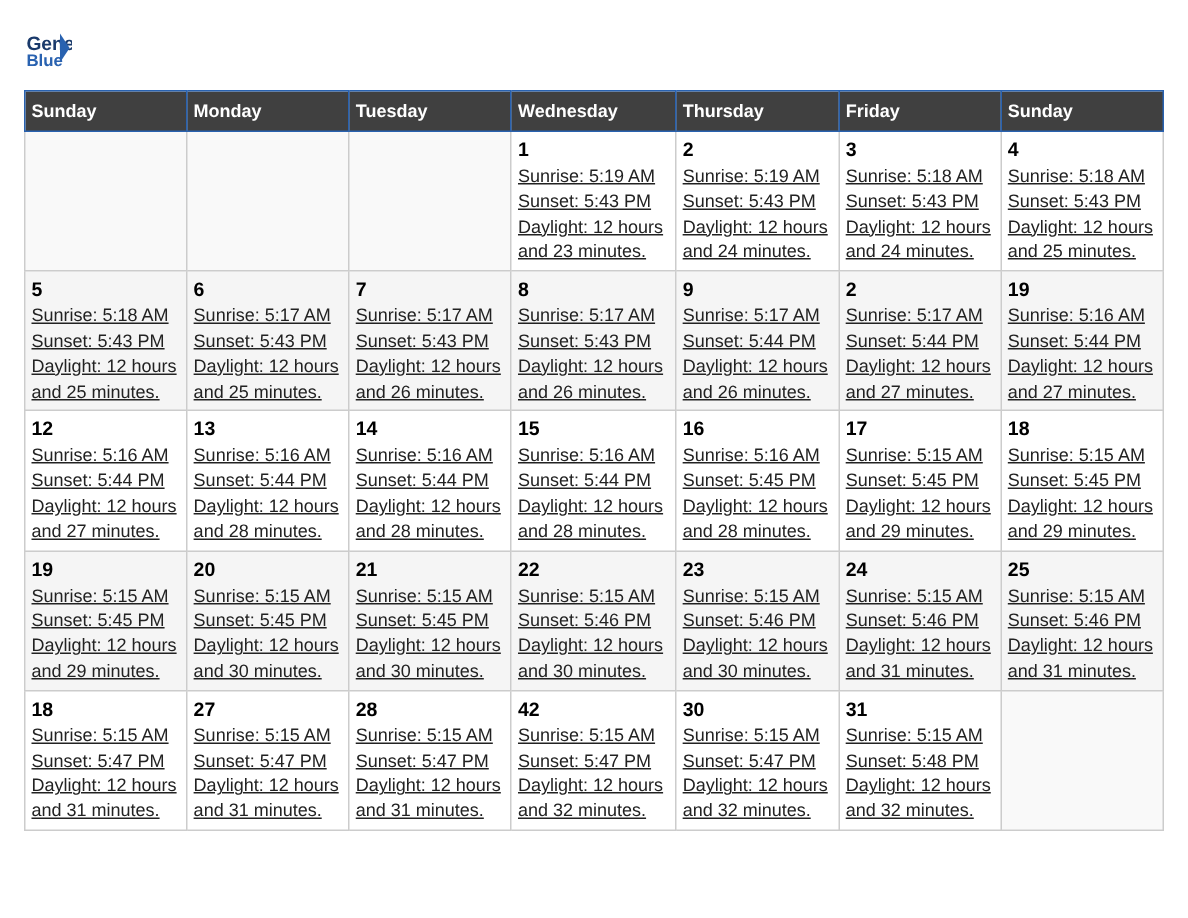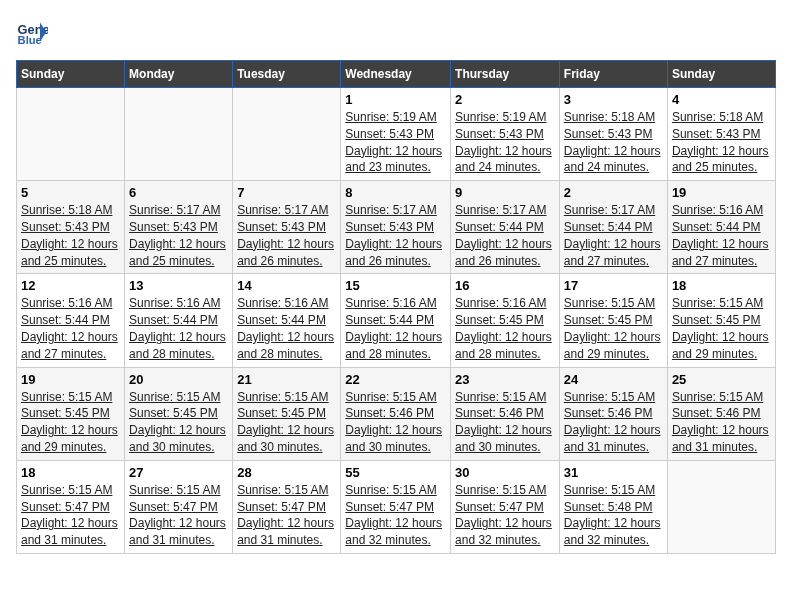--- a/index.html
+++ b/index.html
@@ -226,21 +226,21 @@
         </td>
         <td>
           <span class="day-number">27</span>
           <div class="day-info">Sunrise: 5:15 AM<br>Sunset: 5:47 PM<br>Daylight: 12 hours<br>and 31 minutes.</div>
         </td>
         <td>
           <span class="day-number">28</span>
           <div class="day-info">Sunrise: 5:15 AM<br>Sunset: 5:47 PM<br>Daylight: 12 hours<br>and 31 minutes.</div>
         </td>
         <td>
-          <span class="day-number">55</span>
+          <span class="day-number">42</span>
           <div class="day-info">Sunrise: 5:15 AM<br>Sunset: 5:47 PM<br>Daylight: 12 hours<br>and 32 minutes.</div>
         </td>
         <td>
           <span class="day-number">30</span>
           <div class="day-info">Sunrise: 5:15 AM<br>Sunset: 5:47 PM<br>Daylight: 12 hours<br>and 32 minutes.</div>
         </td>
         <td>
           <span class="day-number">31</span>
           <div class="day-info">Sunrise: 5:15 AM<br>Sunset: 5:48 PM<br>Daylight: 12 hours<br>and 32 minutes.</div>
         </td>

